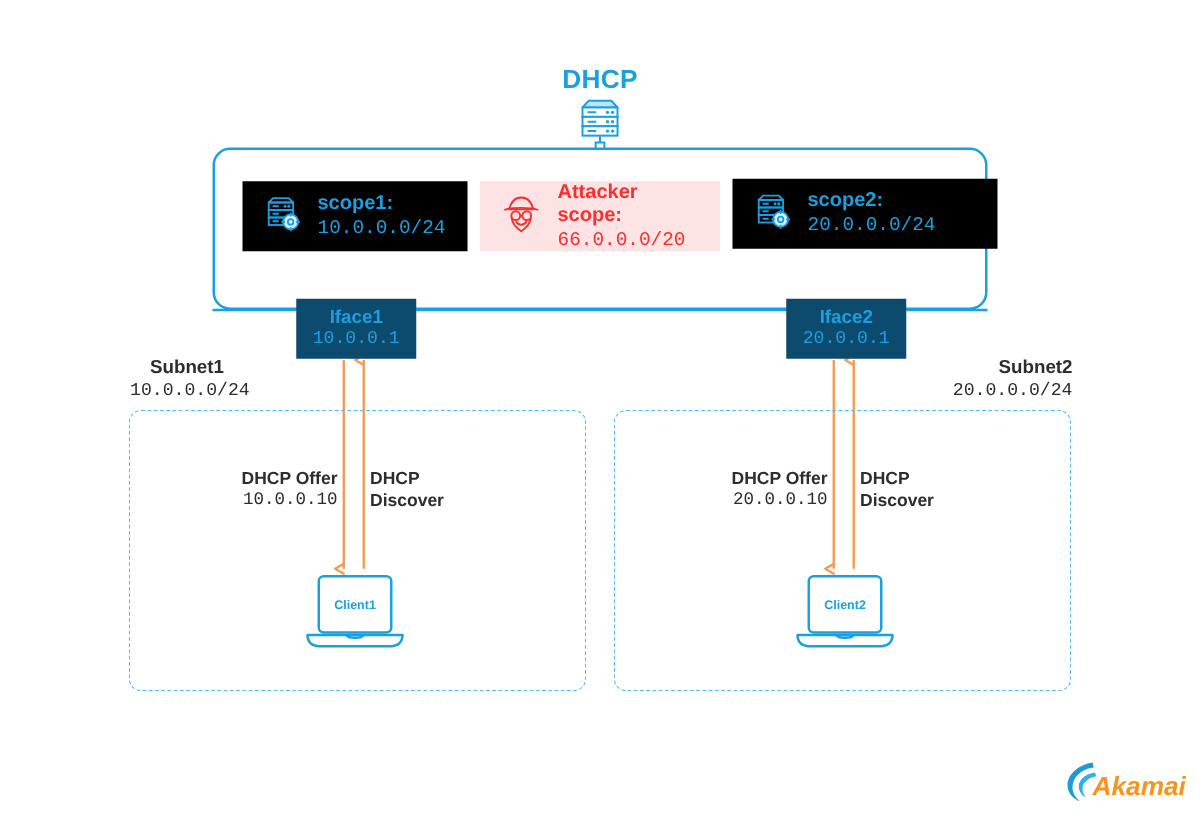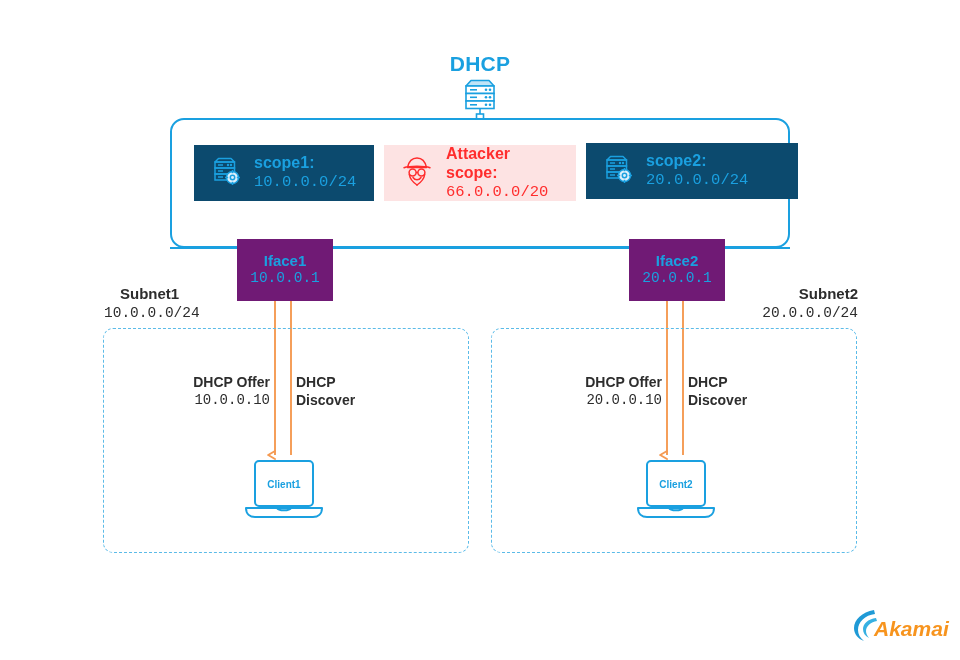--- a/index.html
+++ b/index.html
@@ -50,21 +50,21 @@
 
   
   .scope-box {
     height: 56px;
     display: flex;
     align-items: center;
     gap: 12px;
     padding: 0 16px;
     box-sizing: border-box;
   }
-  .scope-blue { background: #0c4a6e; }
+  .scope-blue { background: #000000; }
   .scope-red  { background: #fde3e3; }
   .scope-text {
     display: flex;
     flex-direction: column;
     justify-content: center;
     line-height: 1.18;
   }
   .scope-name {
     font-size: 16px;
     font-weight: bold;
@@ -77,22 +77,22 @@
     color: #1aa0e0;
   }
   .scope-cidr.red { color: #ff2d2d; }
 
   #scope1-box { left: 194px; top: 145px; width: 180px; }
   #attacker-box { left: 384px; top: 145px; width: 192px; }
   #scope2-box { left: 586px; top: 143px; width: 212px; }
 
   
   .iface-box {
-    width: 96px; height: 62px;
-    background: #701a75;
+    width: 96px; height: 48px;
+    background: #0c4a6e;
     display: flex;
     flex-direction: column;
     align-items: center;
     justify-content: center;
     line-height: 1.2;
   }
   .iface-name {
     font-size: 15px;
     font-weight: bold;
     color: #1aa0e0;

